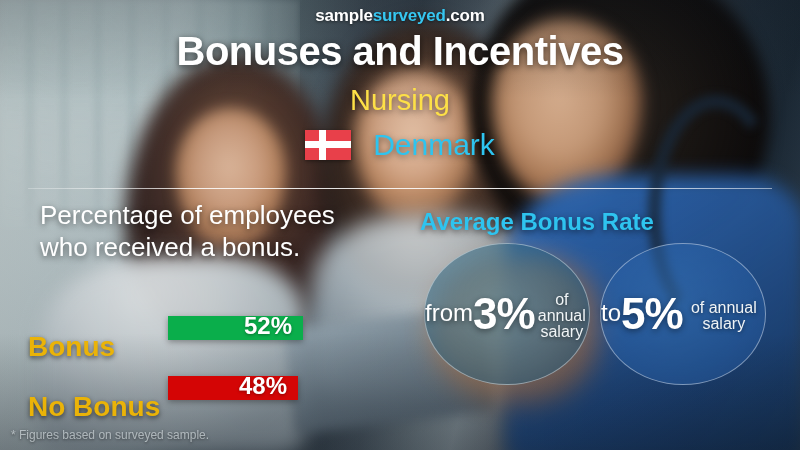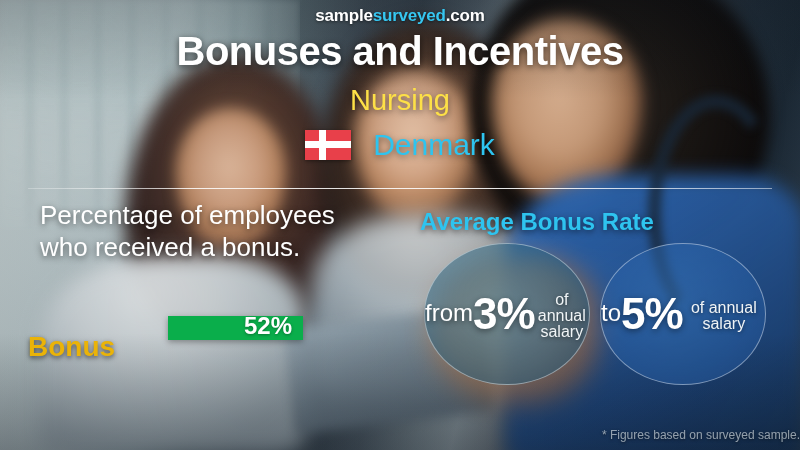--- a/index.html
+++ b/index.html
@@ -351,25 +351,26 @@
     line-height: 1;
     margin-top: 4px;
     text-shadow: 0 1px 4px rgba(0,0,0,.5);
     text-align: center;
   }
 
   .footnote {
     position: absolute;
     left: 0; right: 0;
     bottom: 8px;
-    text-align: right;
+    text-align: left;
     font-size: 12px;
     font-weight: 300;
     color: rgba(226,234,238,.62);
     text-shadow: 0 1px 3px rgba(0,0,0,.5);
+    padding-left: 11px;
   }
 </style>
 </head>
 <body>
 
 <div id="stage">
 
   <div class="bg-layer bg-base"></div>
   <div class="bg-layer bg-windows"></div>
   <div class="bg-head1"></div>
@@ -409,20 +410,26 @@
       <div>who received a bonus.</div>
     </div>
 
     <div class="bar-row row-bonus">
       <span class="bar-label">Bonus</span>
       <span class="bar bar-green">
         <span class="bar-value">52%</span>
       </span>
     </div>
 
+    <div class="bar-row row-nobonus">
+      <span class="bar-label">No Bonus</span>
+      <span class="bar bar-red">
+        <span class="bar-value">48%</span>
+      </span>
+    </div>
 
     <div class="rate-title">Average Bonus Rate</div>
 
     <div class="circle circle-from">
       <div class="circle-word">from</div>
       <div class="circle-value">3%</div>
       <div class="circle-note">of annual salary</div>
     </div>
 
     <div class="circle circle-to">

